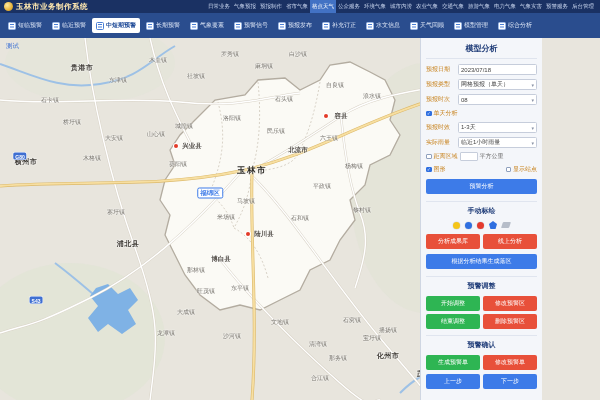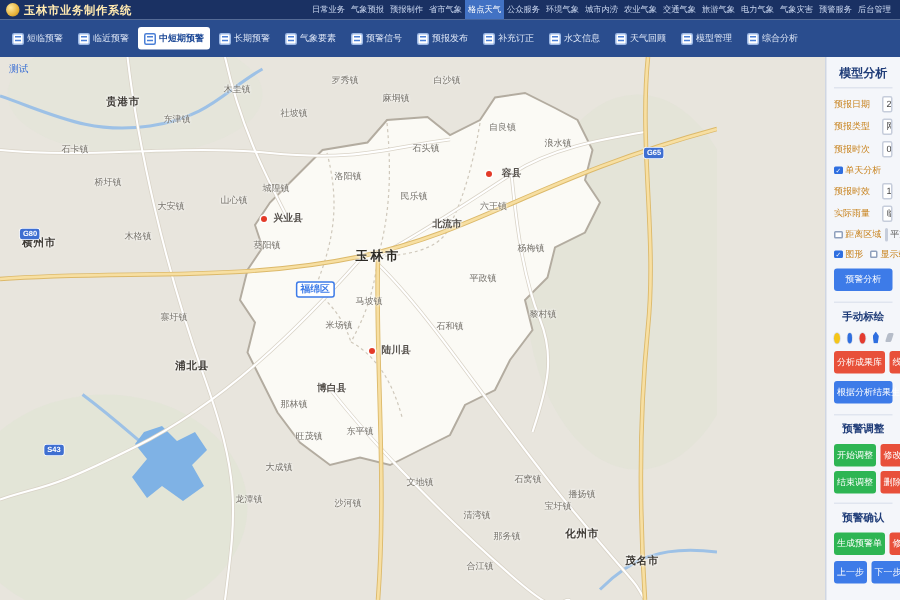--- a/index.html
+++ b/index.html
@@ -18,21 +18,21 @@
   
   .toolbar { height:25px; background:#2a4d8e; display:flex; align-items:center; padding:0 4px; gap:2px; flex:0 0 auto; }
   .tool-item { display:flex; align-items:center; gap:2px; color:#dde6f6; font-size:6px; padding:3px 4px; border-radius:2px; white-space:nowrap; cursor:pointer; }
   .tool-item.active { background:#ffffff; color:#1c4896; font-weight:bold; }
   .ticon { width:8px; height:8px; background:#fff; border:1px solid #9db9e6; border-radius:1.5px; position:relative; flex:0 0 auto; }
   .tool-item.active .ticon { border-color:#4a7fd6; }
   .ticon::before { content:""; position:absolute; left:1px; right:1px; top:1.5px; height:1px; background:#4a7fd6; box-shadow:0 2.5px 0 #4a7fd6; }
 
   
   .content { flex:1; display:flex; min-height:0; }
-  .map { position:relative; width:550px; height:362px; overflow:hidden; background:#e8e5dd; flex:0 0 auto; }
+  .map { position:relative; width:420px; height:362px; overflow:hidden; background:#e8e5dd; flex:0 0 auto; }
   .map svg { position:absolute; left:0; top:0; }
   .map-breadcrumb { position:absolute; left:6px; top:4px; font-size:6.5px; color:#3b6fd4; z-index:5; }
 
   .map-label { position:absolute; transform:translate(-50%,-50%); white-space:nowrap; z-index:4;
                text-shadow:0 0 2px #fff,0 0 2px #fff; pointer-events:none; }
   .map-label.kind-town   { font-size:6px;  color:#76726a; }
   .map-label.kind-county { font-size:6.5px; color:#55504a; font-weight:bold; }
   .map-label.kind-city   { font-size:7px;  color:#3d3933; font-weight:bold; letter-spacing:0.5px; }
   .map-label.kind-major  { font-size:8.5px; color:#2d2a24; font-weight:bold; letter-spacing:1.5px; }
   .map-label.selected { background:#fff; border:1px solid #3d7be8; color:#3d7be8; border-radius:2px; padding:0 2px; text-shadow:none; }

